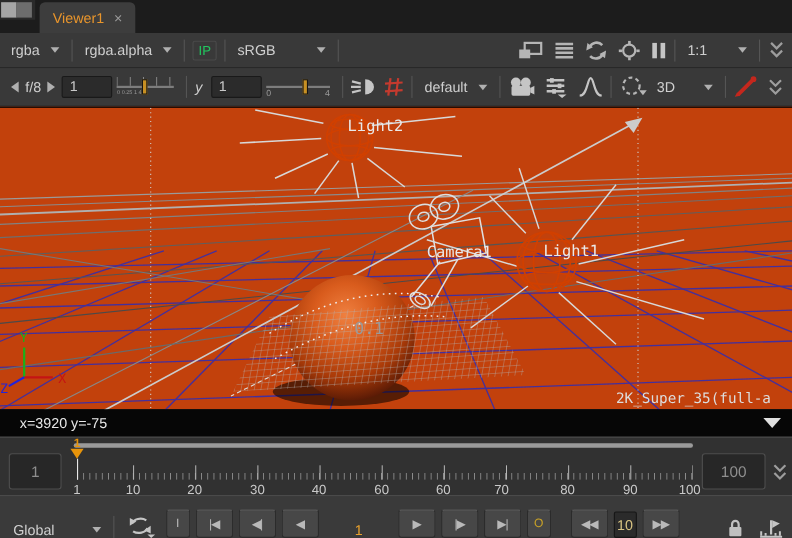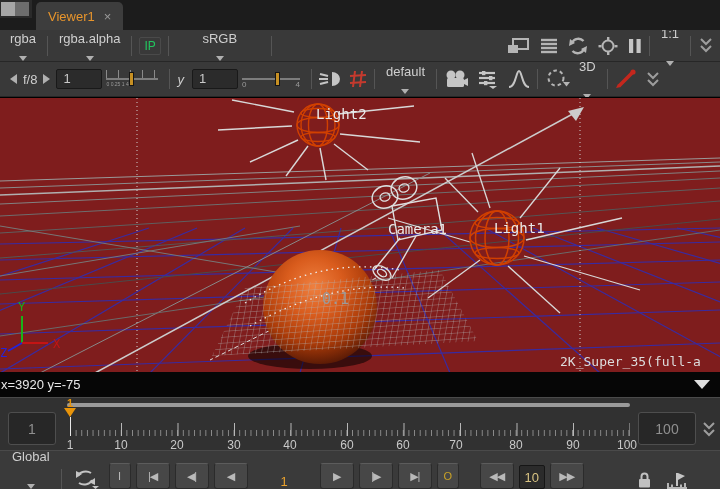--- a/index.html
+++ b/index.html
@@ -15,21 +15,21 @@
   .tab { position:absolute; left:36px; top:2px; height:28px; padding:0 12px; background:#3d3d3d;
          border-radius:5px 5px 0 0; display:flex; align-items:center; gap:9px; }
   .tab-title { color:#e8952c; font-size:13px; }
   .tab-close { color:#9a9a9a; font-size:13px; line-height:1; }
 
   
   .toolbar { display:flex; align-items:center; background:#393939; border-bottom:1px solid #272727; }
   .toolbar1 { height:32px; padding:0 6px; }
   .toolbar2 { height:35px; padding:0 4px; }
   .sep { width:1px; height:20px; background:#555; margin:0 7px; flex:0 0 auto; }
-  .dd { display:flex; align-items:center; gap:10px; padding:0 4px; cursor:default;flex-direction:column; }
+  .dd { display:flex; align-items:center; gap:10px; padding:0 4px; cursor:default; }
   .dd-label { color:#cfcfcf; }
   .caret { width:0; height:0; border-left:4px solid transparent; border-right:4px solid transparent;
            border-top:5px solid #b0b0b0; }
   .tri-left { width:0; height:0; border-top:5px solid transparent; border-bottom:5px solid transparent;
               border-right:7px solid #b0b0b0; }
   .tri-right { width:0; height:0; border-top:5px solid transparent; border-bottom:5px solid transparent;
                border-left:7px solid #b0b0b0; }
   .ip-btn { color:#22c55e; border:1px solid #4a4a4a; border-radius:2px; padding:1px 4px; font-size:12px; }
   .spacer { flex:1; }
   .num-input { width:46px; height:20px; background:#2b2b2b; border:1px solid #191919;
@@ -40,25 +40,25 @@
                    background-image:linear-gradient(90deg,#8a8a8a 0 1px,transparent 1px);
                    background-size:12px 8px; background-repeat:repeat-x; }
   .slider .handle { position:absolute; top:4px; width:5px; height:14px; background:#c79023; border:1px solid #161616; }
   .slider .tinylabels { position:absolute; left:0; right:0; top:13px; font-size:5px; color:#999;
                         white-space:nowrap; overflow:hidden; letter-spacing:0px; }
   .slider .endlabel { position:absolute; top:12px; font-size:8px; color:#9a9a9a; }
   .icon { flex:0 0 auto; display:block; }
   .label { color:#cfcfcf; }
 
   
-  .viewport { position:relative; height:275px; background:#7f1d1d; border-top:1px solid #000; }
+  .viewport { position:relative; height:275px; background:#c2410c; border-top:1px solid #000; }
 
   
   .statusbar { position:relative; height:25px; background:#060606; display:flex; align-items:center; }
-  .coords { color:#e8e8e8; font-size:13px; padding-left:1px; }
+  .coords { color:#e8e8e8; font-size:13px; padding-left:18px; }
   .status-expand { position:absolute; right:10px; top:8px; width:0; height:0;
                    border-left:8px solid transparent; border-right:8px solid transparent;
                    border-top:9px solid #e0e0e0; }
 
   
   .timeline { position:relative; height:53px; background:#313131; border-top:1px solid #4a4a4a; }
   .scrollbar { position:absolute; left:67px; width:563px; top:5px; height:4px; background:#9a9a9a; border-radius:2px; }
   .range-box { position:absolute; top:14px; width:48px; height:33px; background:#272727;
                border:1px solid #4e4e4e; border-radius:3px; color:#8f8f8f; font-size:14px;
                display:flex; align-items:center; justify-content:center; }

